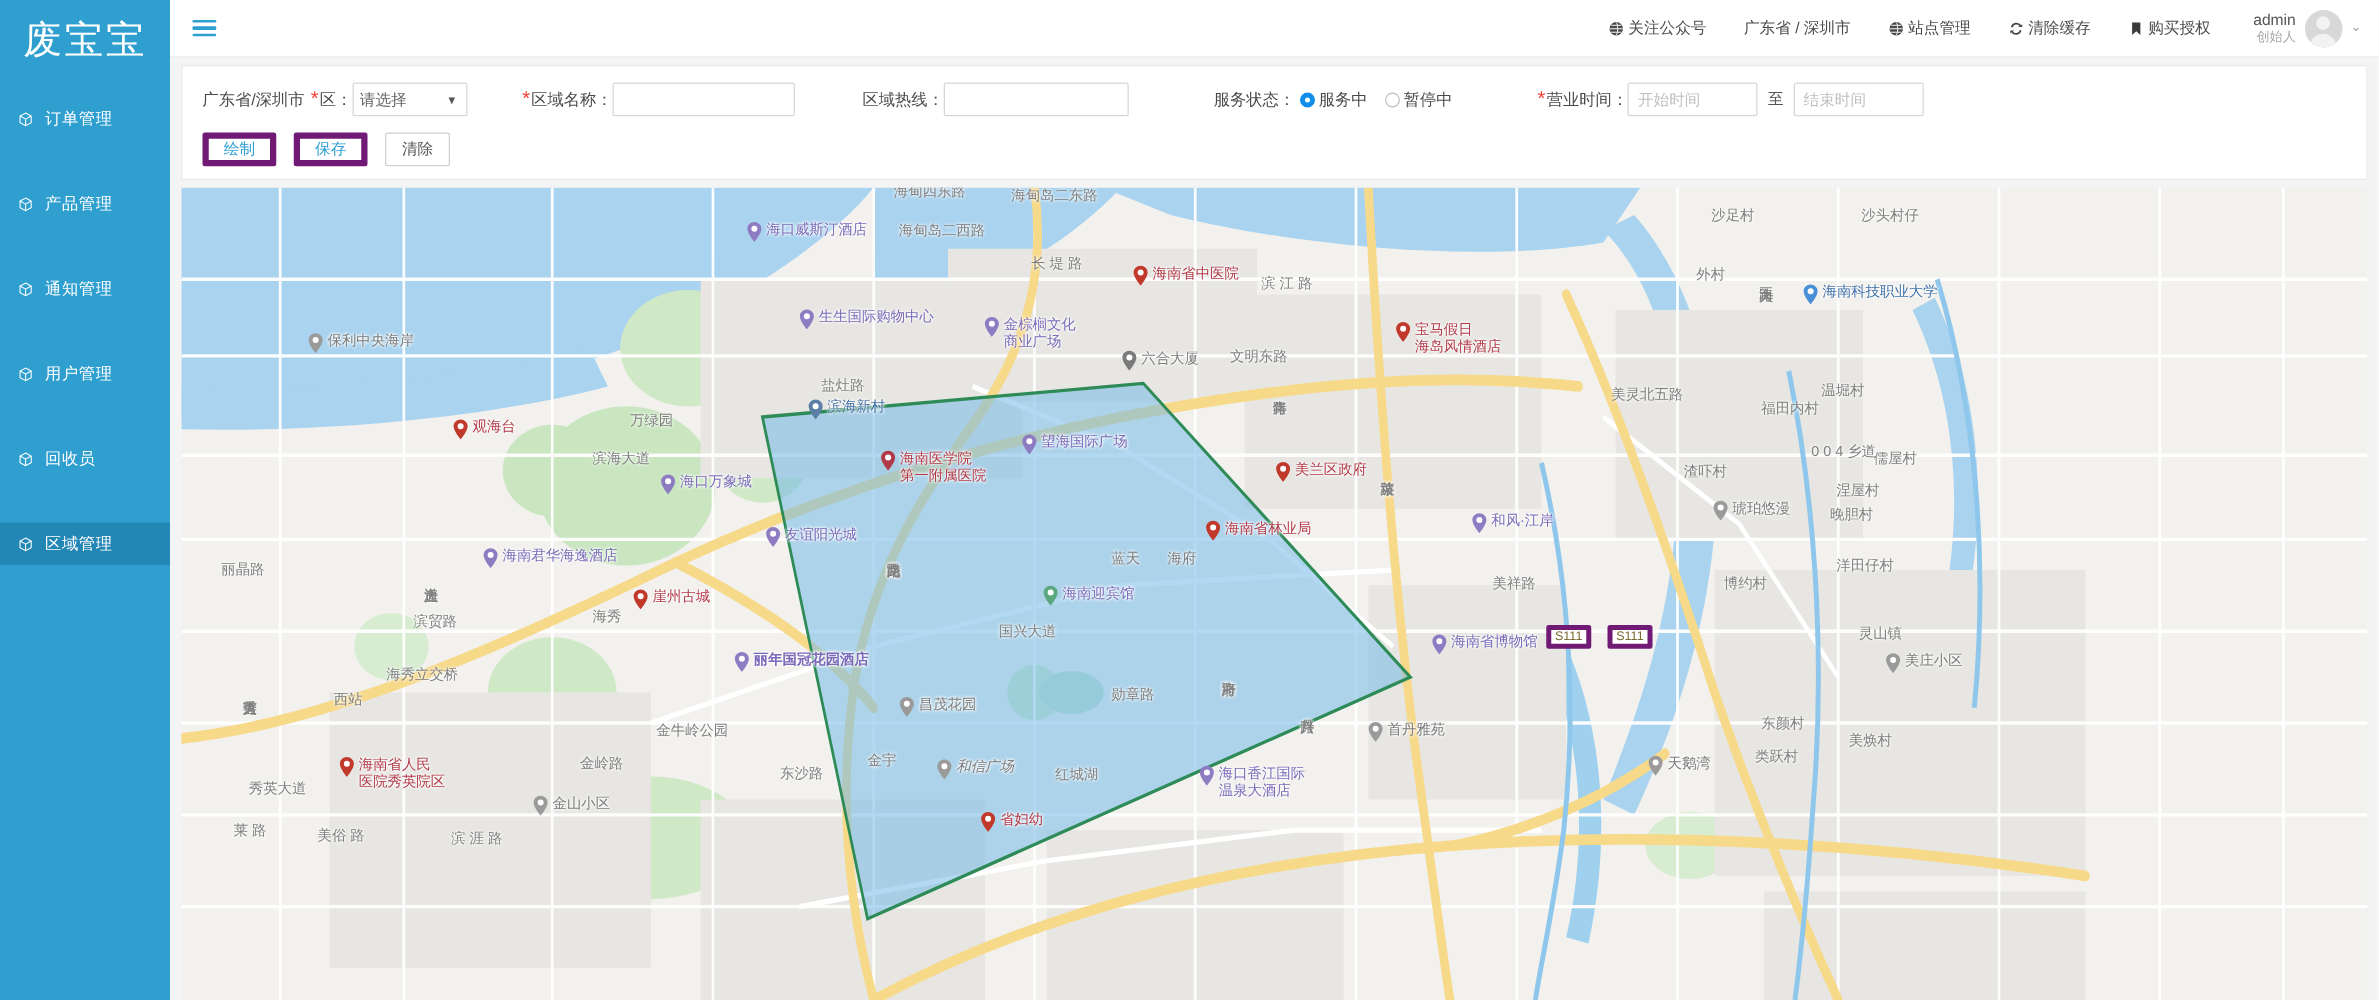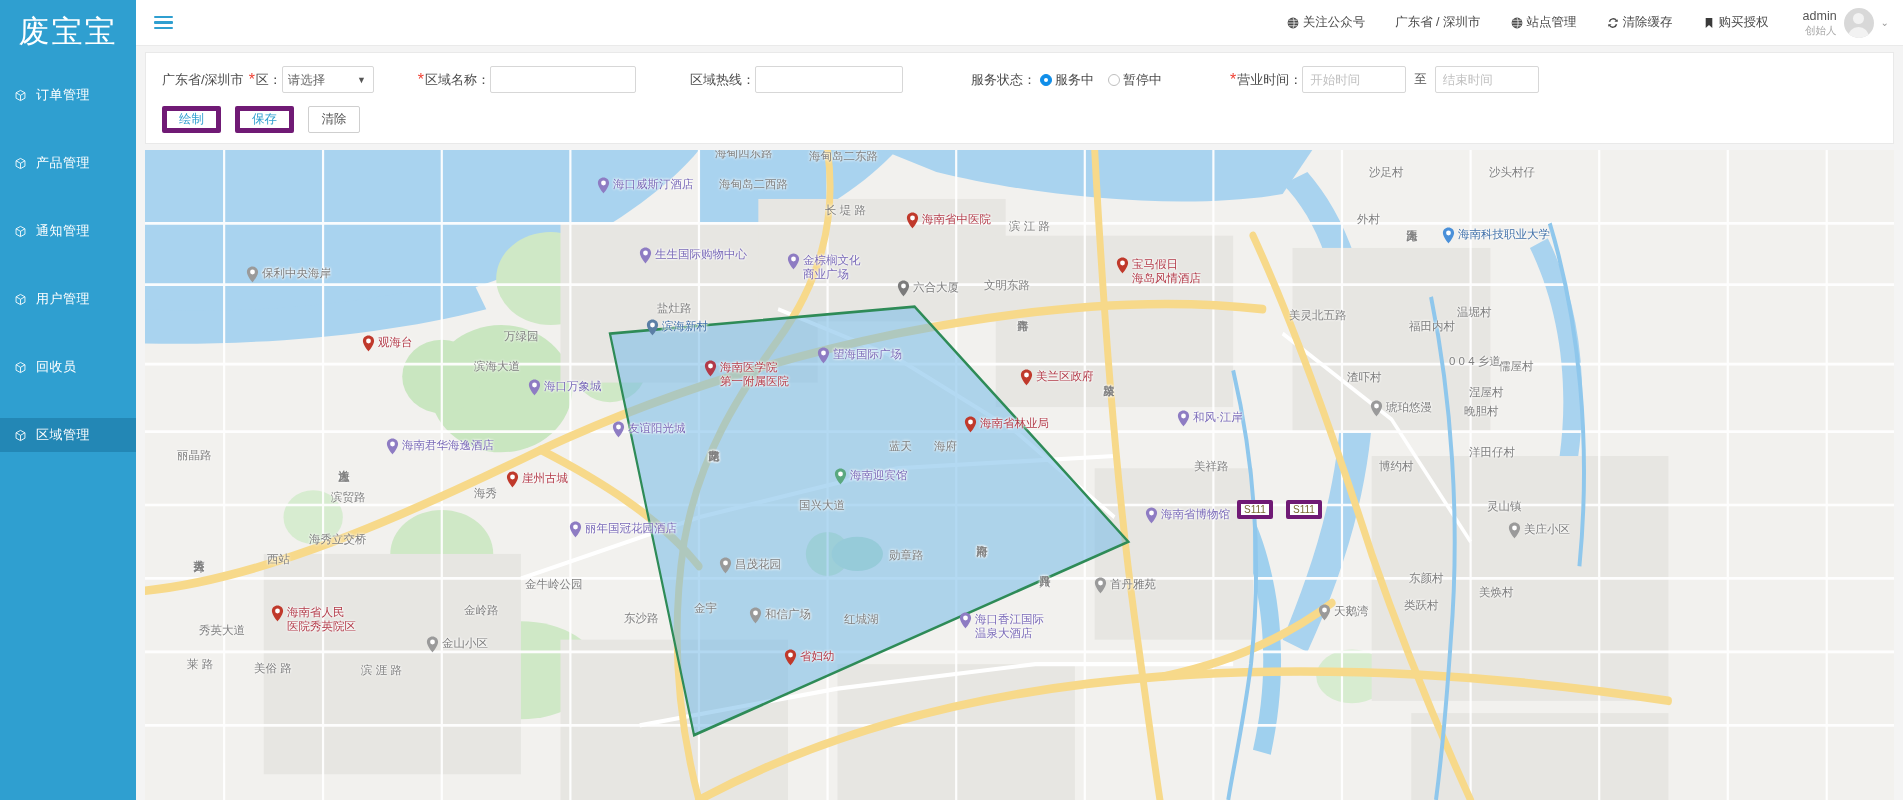--- a/index.html
+++ b/index.html
@@ -471,39 +471,39 @@
             </div>
             <div class="poi" style="left: 467px; top: 271px;">
               <span class="pin">
                 <svg viewBox="0 0 13 17">
                   <path d="M6.5.6C3.4.6.9 3 .9 6c0 4 5.6 10.4 5.6 10.4S12.1 10 12.1 6c0-3-2.5-5.4-5.6-5.4z" fill="#8e7cc3"></path>
                   <circle cx="6.5" cy="6" r="2.4" fill="#fff"></circle>
                 </svg>
               </span>
               <span class="poi-txt t-purple">友谊阳光城</span>
             </div>
-            <div class="poi" style="left: 424px; top: 371px;">
+            <div class="poi" style="left: 442px; top: 371px; font-weight: bold;">
               <span class="pin">
                 <svg viewBox="0 0 13 17">
                   <path d="M6.5.6C3.4.6.9 3 .9 6c0 4 5.6 10.4 5.6 10.4S12.1 10 12.1 6c0-3-2.5-5.4-5.6-5.4z" fill="#8e7cc3"></path>
                   <circle cx="6.5" cy="6" r="2.4" fill="#fff"></circle>
                 </svg>
               </span>
               <span class="poi-txt t-purple">丽年国冠花园酒店</span>
             </div>
             <div class="poi" style="left: 574px; top: 407px;">
               <span class="pin">
                 <svg viewBox="0 0 13 17">
                   <path d="M6.5.6C3.4.6.9 3 .9 6c0 4 5.6 10.4 5.6 10.4S12.1 10 12.1 6c0-3-2.5-5.4-5.6-5.4z" fill="#9a9a9a"></path>
                   <circle cx="6.5" cy="6" r="2.4" fill="#fff"></circle>
                 </svg>
               </span>
               <span class="poi-txt t-gray">昌茂花园</span>
             </div>
-            <div class="poi" style="left: 604px; top: 457px;">
+            <div class="poi" style="left: 604px; top: 457px; font-style: italic;">
               <span class="pin">
                 <svg viewBox="0 0 13 17">
                   <path d="M6.5.6C3.4.6.9 3 .9 6c0 4 5.6 10.4 5.6 10.4S12.1 10 12.1 6c0-3-2.5-5.4-5.6-5.4z" fill="#9a9a9a"></path>
                   <circle cx="6.5" cy="6" r="2.4" fill="#fff"></circle>
                 </svg>
               </span>
               <span class="poi-txt t-gray">和信广场</span>
             </div>
             <div class="poi" style="left: 639px; top: 499px;">
               <span class="pin">

